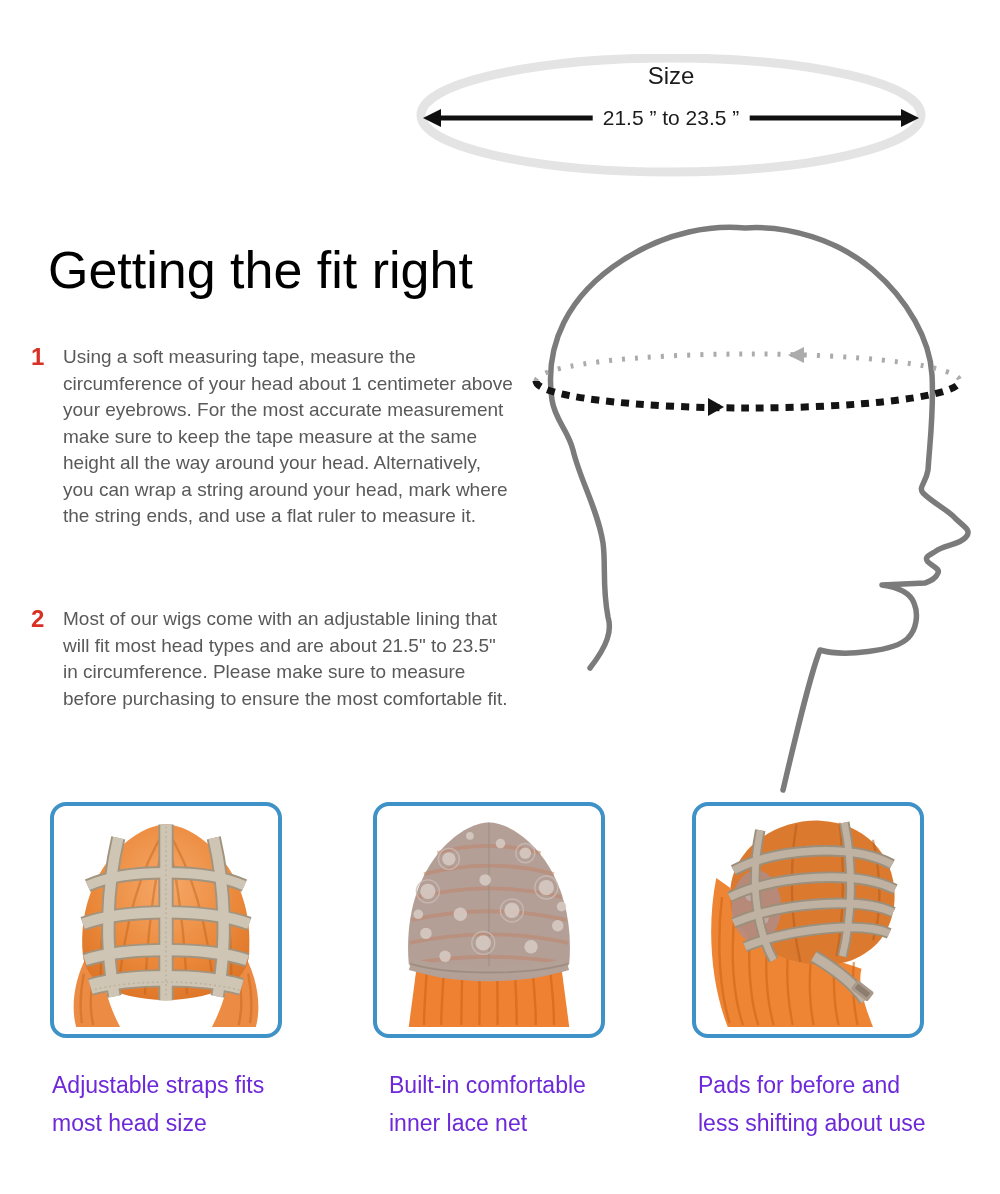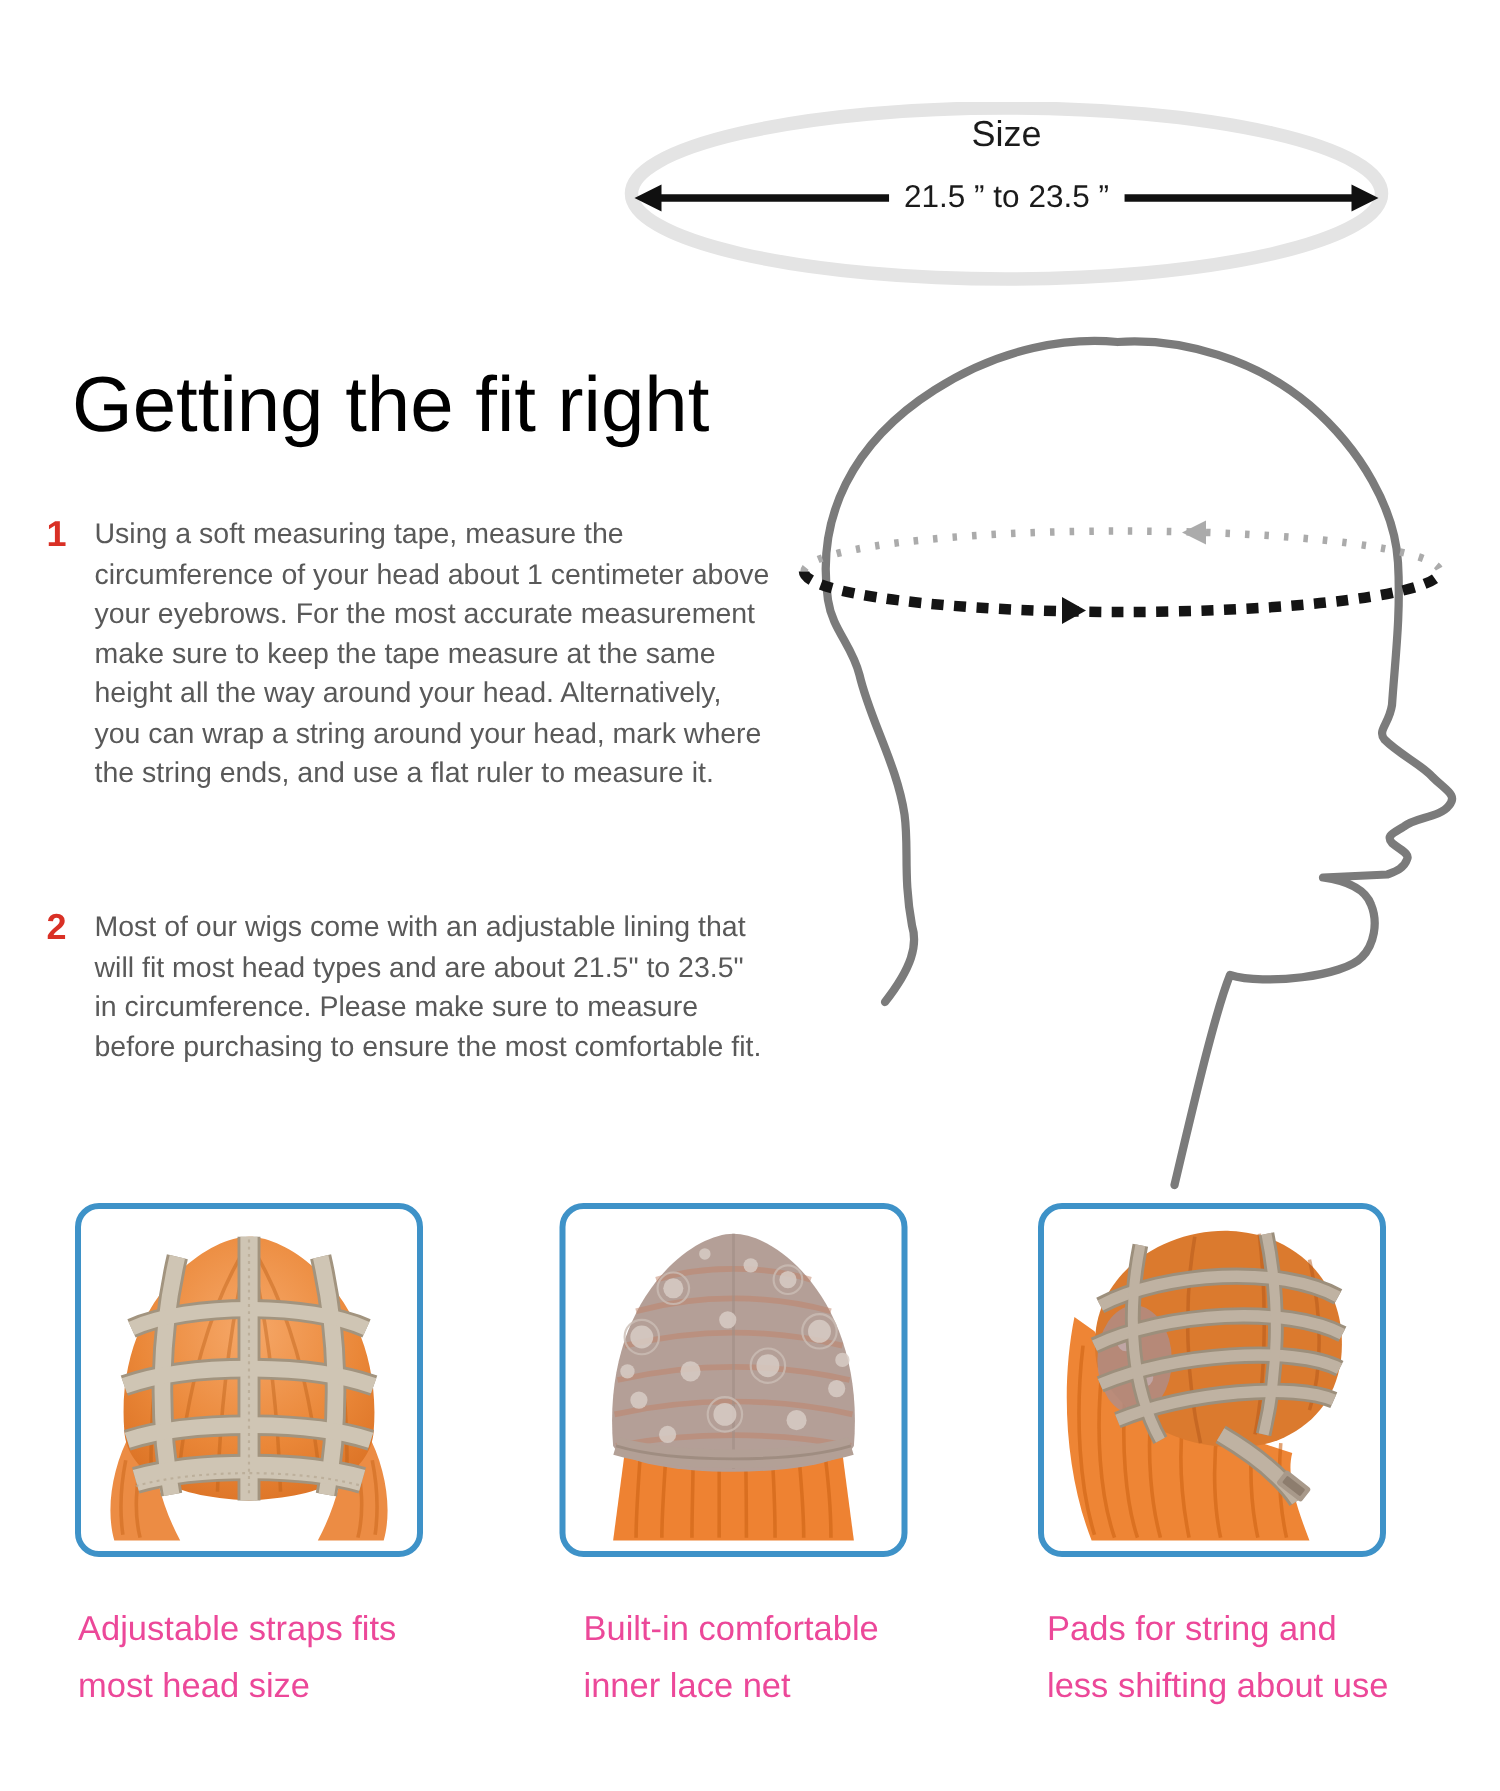--- a/index.html
+++ b/index.html
@@ -6,21 +6,21 @@
   html, body { background: #ffffff; }
   body { font-family: "Liberation Sans", sans-serif; }
   .canvas {
     position: relative;
     width: 1000px;
     height: 1194px;
     background: #ffffff;
     overflow: hidden;
   }
   
-  .size-figure { position: absolute; left: 415px; top: 68px; width: 512px; height: 124px; }
+  .size-figure { position: absolute; left: 415px; top: 54px; width: 512px; height: 124px; }
   .size-figure svg { position: absolute; left: 0; top: 0; }
   .size-label {
     position: absolute; left: 0; top: 8px; width: 512px;
     text-align: center; font-size: 24px; color: #1b1b1b;
   }
   .size-range {
     position: absolute; left: 50%; top: 52px; transform: translateX(-50%);
     background: #ffffff; padding: 0 10px;
     font-size: 21px; color: #1b1b1b; white-space: nowrap;
   }
@@ -53,21 +53,21 @@
   }
   .card-1 { left: 50px; }
   .card-2 { left: 373px; }
   .card-3 { left: 692px; }
   .card svg { display: block; width: 214px; height: 218px; }
   
   .caption { position: absolute; top: 1066px; width: 286px; }
   .caption-1 { left: 52px; }
   .caption-2 { left: 389px; }
   .caption-3 { left: 698px; }
-  .caption div { font-size: 23px; color: #ec4899; line-height: 38px; }
+  .caption div { font-size: 23px; color: #6d28d9; line-height: 38px; }
 </style>
 </head>
 <body>
 
 <div class="canvas">
 
   <div class="size-figure">
     <svg width="512" height="124" viewBox="0 0 512 124">
       <ellipse cx="256" cy="61" rx="250" ry="57" fill="#ffffff" stroke="#e4e4e4" stroke-width="9"></ellipse>
       <line x1="22" y1="64" x2="490" y2="64" stroke="#101010" stroke-width="5"></line>
@@ -284,17 +284,17 @@
 
   <div class="caption caption-1">
     <div>Adjustable straps fits</div>
     <div>most head size</div>
   </div>
   <div class="caption caption-2">
     <div>Built-in comfortable</div>
     <div>inner lace net</div>
   </div>
   <div class="caption caption-3">
-    <div>Pads for string and</div>
+    <div>Pads for before and</div>
     <div>less shifting about use</div>
   </div>
 
 </div>
 
 </body></html>

